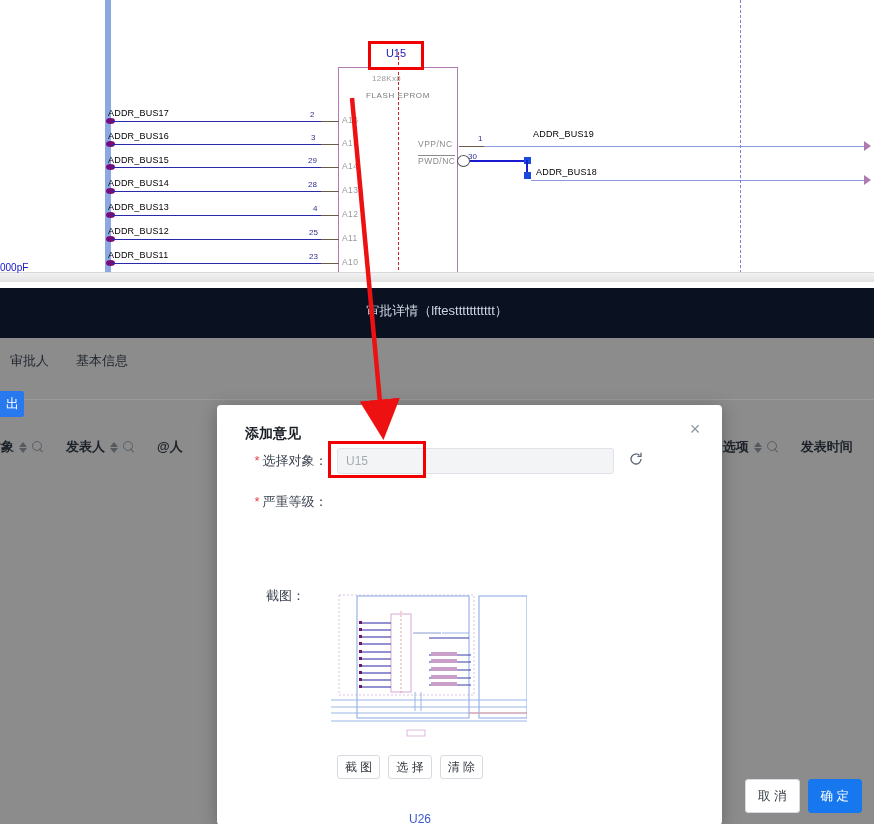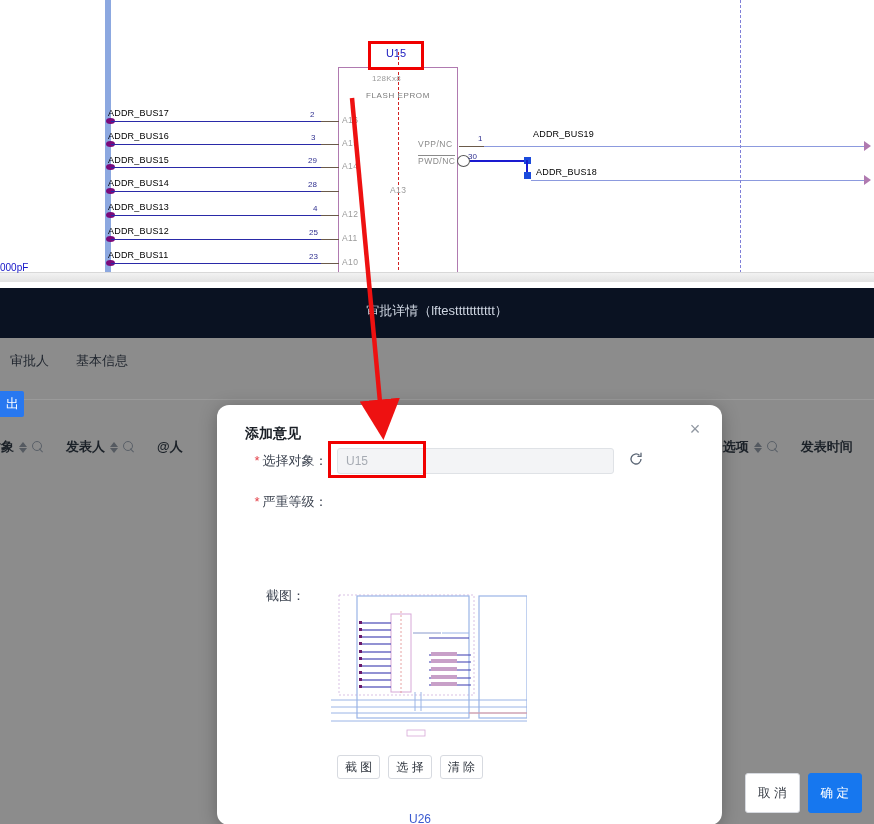--- a/index.html
+++ b/index.html
@@ -139,21 +139,21 @@
     border: 1.4px solid #5a6068; border-radius: 50%;
   }
   .search-ic::after {
     content:""; position:absolute; left:7px; top:7px; width:5px; height:1.4px;
     background: #5a6068; transform: rotate(45deg); transform-origin: left center;
   }
 
   
   .modal {
     position: absolute; left: 217px; top: 405px; width: 505px; height: 420px;
-    background: #ffffff; border-radius: 12px;
+    background: #ffffff; border-radius: 4px;
     box-shadow: 0 3px 18px rgba(0,0,0,.28);
     overflow: hidden;
   }
   .modal-title {
     position: absolute; left: 28px; top: 20px;
     font-size: 14px; font-weight: bold; color: #1a1f26;
   }
   .modal-close {
     position: absolute; right: 16px; top: 14px; width: 22px; height: 22px;
     color: #9097a1; font-size: 18px; line-height: 20px; text-align: center;
@@ -214,21 +214,21 @@
   .sbtn {
     min-width: 42px; height: 24px; border: 1px solid #d7dae0; border-radius: 3px;
     background: #fff; color: #30363f; font-size: 12px;
     display: flex; align-items: center; justify-content: center; padding: 0 7px;
     cursor: pointer;
   }
   .modal-footer {
     position: absolute; right: 12px; bottom: 11px; display: flex; gap: 8px;
   }
   .fbtn {
-    height: 40px; border-radius: 3px; font-size: 12.5px;
+    height: 34px; border-radius: 3px; font-size: 12.5px;
     display: flex; align-items: center; justify-content: center;
     padding: 0 12px; cursor: pointer;
   }
   .fbtn.ghost { border: 1px solid #d7dae0; background: #fff; color: #30363f; }
   .fbtn.primary { background: #1677ef; color: #fff; border: 1px solid #1677ef; }
 
   .u26-label {
     position: absolute; left: 409px; top: 812px;
     font-size: 12px; color: #3a5ad0;
   }
@@ -276,21 +276,21 @@
       <div class="bus-num" style="left:308px; top:156px;">29</div>
       <div class="pin-name" style="left:342px; top:161px;">A14</div>
     </div>
 
     <div>
       <div class="bus-label" style="left:108px; top:178px;">ADDR_BUS14</div>
       <div class="bus-dot" style="left:106px; top:188px;"></div>
       <div class="bus-wire" style="left:111px; top:191px; width:210px;"></div>
       <div class="bus-pin-seg" style="left:321px; top:191px; width:18px;"></div>
       <div class="bus-num" style="left:308px; top:180px;">28</div>
-      <div class="pin-name" style="left:342px; top:185px;margin-left:48px;">A13</div>
+      <div class="pin-name" style="left:342px; top:185px;">A13</div>
     </div>
 
     <div>
       <div class="bus-label" style="left:108px; top:202px;">ADDR_BUS13</div>
       <div class="bus-dot" style="left:106px; top:212px;"></div>
       <div class="bus-wire" style="left:111px; top:215px; width:210px;"></div>
       <div class="bus-pin-seg" style="left:321px; top:215px; width:18px;"></div>
       <div class="bus-num" style="left:313px; top:204px;">4</div>
       <div class="pin-name" style="left:342px; top:209px;">A12</div>
     </div>

